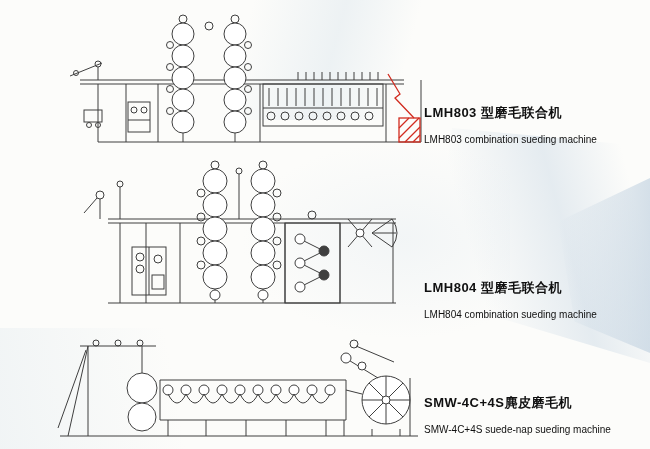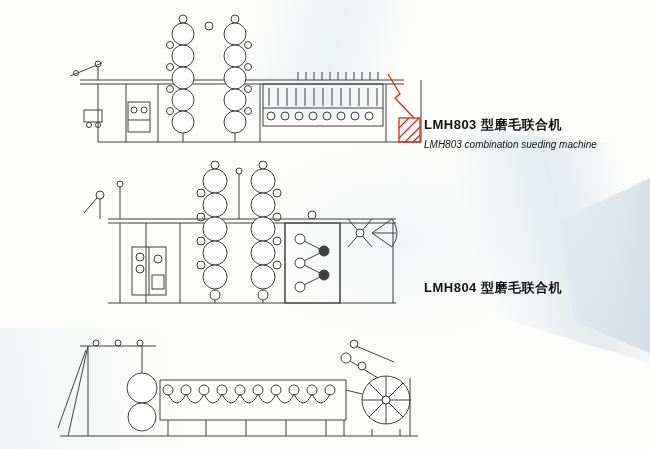--- a/index.html
+++ b/index.html
@@ -40,23 +40,23 @@
   }
 
   svg.machine { position: absolute; overflow: visible; }
   svg .st  { stroke: var(--line, #3f3f3f); fill: none; stroke-width: 1; }
   svg .fw  { stroke: var(--line, #3f3f3f); fill: #ffffff; stroke-width: 1; }
   svg .fb  { stroke: var(--line, #3f3f3f); fill: var(--line, #3f3f3f); stroke-width: 1; }
   svg .red { stroke: var(--accent_red, #d12b1f); fill: none; stroke-width: 1.3; }
 
   .label { position: absolute; color: var(--label_text, #101010); }
   .label .zh { font-size: 13px; font-weight: bold; letter-spacing: .5px; white-space: nowrap; }
-  .label .en { font-size: 10px; margin-top: 5px; white-space: nowrap; font-style: italic; }
-
-  .label-1 { left: 424px; top: 116px; }
+  .label .en { font-size: 10px; margin-top: 12px; white-space: nowrap; }
+
+  .label-1 { left: 424px; top: 104px; }
   .label-2 { left: 424px; top: 279px; }
   .label-3 { left: 424px; top: 394px; }
 </style>
 </head>
 <body>
 
 <div class="canvas">
 
   <div class="wash wash-a"></div>
   <div class="wash wash-b"></div>
@@ -244,20 +244,21 @@
       <circle class="fw" cx="280" cy="78" r="4"></circle>
       <line class="st" x1="292" y1="78" x2="312" y2="64"></line>
       <line class="st" x1="292" y1="78" x2="316" y2="78"></line>
       <line class="st" x1="292" y1="78" x2="312" y2="92"></line>
       <path class="st" d="M312,64 Q322,78 312,92"></path>
     </g>
   </svg>
 
   <div class="label label-2">
     <div class="zh">LMH804 型磨毛联合机</div>
+    <div class="en">LMH804 combination sueding machine</div>
   </div>
 
   <svg class="machine" style="left:56px; top:328px;" width="370" height="115" viewBox="0 0 370 115">
     <line class="st" x1="4" y1="108" x2="362" y2="108"></line>
     <g>
       <line class="st" x1="32" y1="18" x2="32" y2="108"></line>
       <line class="st" x1="12" y1="108" x2="32" y2="18"></line>
       <line class="st" x1="24" y1="18" x2="100" y2="18"></line>
       <circle class="st" cx="40" cy="15" r="3"></circle>
       <circle class="st" cx="62" cy="15" r="3"></circle>
@@ -310,14 +311,18 @@
     </g>
     <g>
       <line class="st" x1="286" y1="28" x2="322" y2="50"></line>
       <circle class="fw" cx="290" cy="30" r="5"></circle>
       <circle class="fw" cx="306" cy="38" r="4"></circle>
       <line class="st" x1="300" y1="18" x2="338" y2="34"></line>
       <circle class="st" cx="298" cy="16" r="4"></circle>
     </g>
   </svg>
 
+  <div class="label label-3">
+    <div class="zh">SMW-4C+4S麂皮磨毛机</div>
+    <div class="en">SMW-4C+4S suede-nap sueding machine</div>
+  </div>
 
 </div>
 
 </body></html>

